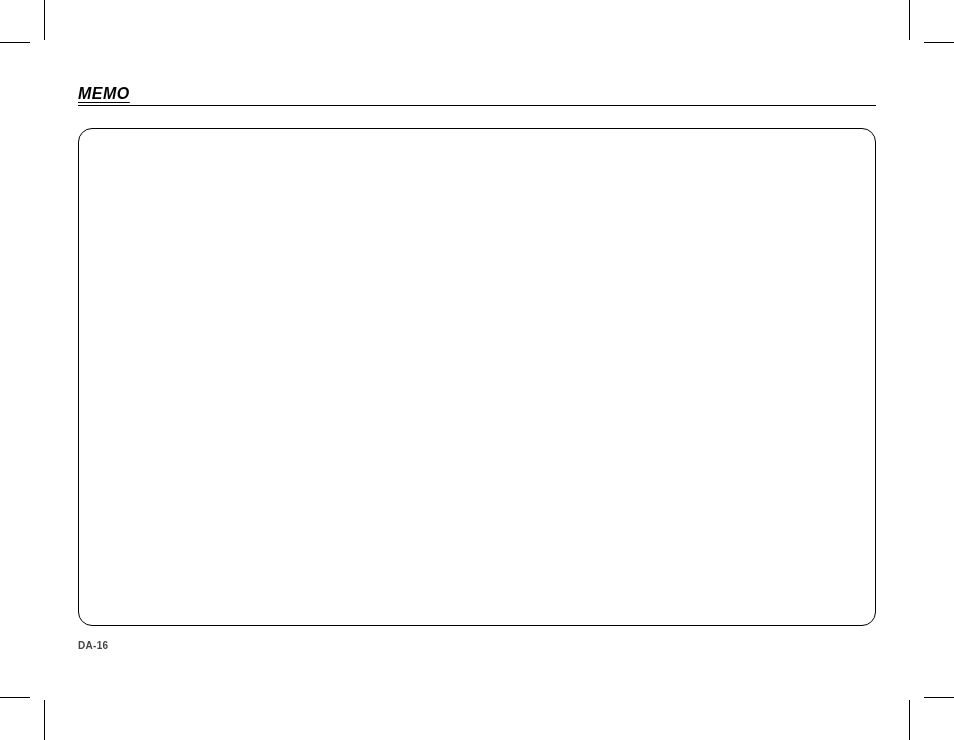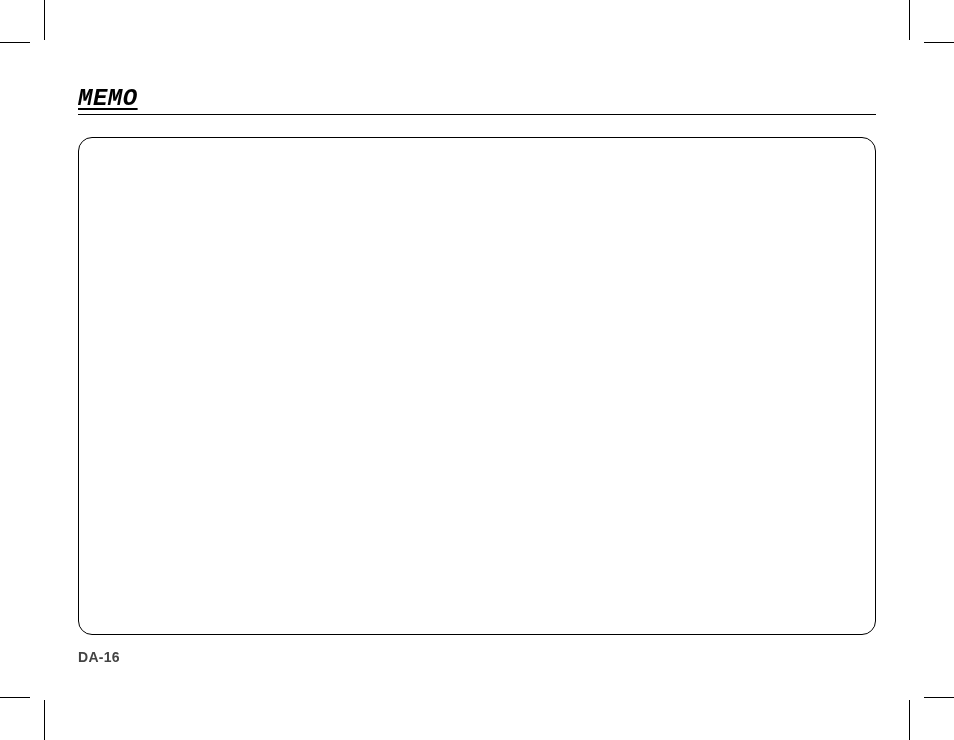--- a/index.html
+++ b/index.html
@@ -75,37 +75,36 @@
       left: 78px;
       right: 78px;
       top: 85px;
       bottom: 55px;
     }
     .title-container {
       border-bottom: 1.5px solid #000;
       padding-bottom: 2px;
     }
     .title {
-      font-size: 24px;
+      font-size: 16px;
       font-weight: bold;
       font-style: italic;
       text-decoration: underline;
       text-underline-offset: 3px;
       letter-spacing: 0.5px;
-      font-family: Liberation Mono, monospace;
     }
     .memo-box {
       margin-top: 22px;
       border: 1.5px solid #000;
       border-radius: 14px;
       height: 498px;
     }
     .page-number {
       margin-top: 14px;
-      font-size: 14px;
+      font-size: 10px;
       font-weight: bold;
       color: #444;
       letter-spacing: 0.3px;
     }
   </style>
 </head>
 <body>
 
 <div class="crop-mark crop-tl-v"></div>
 <div class="crop-mark crop-tl-h"></div>

